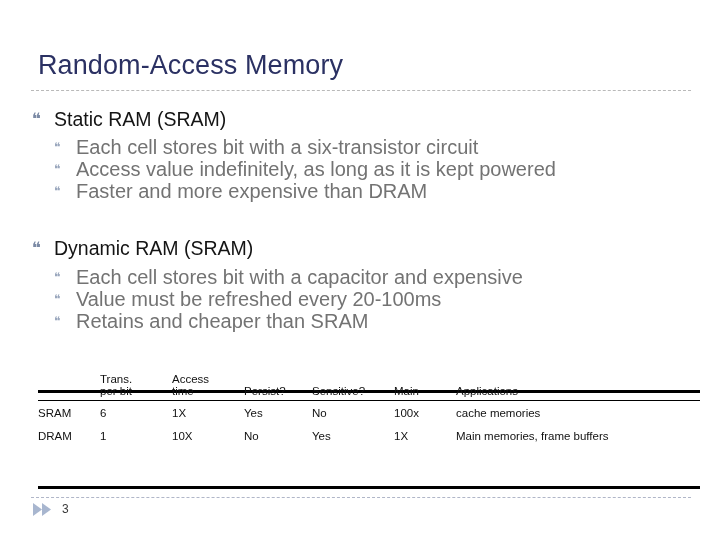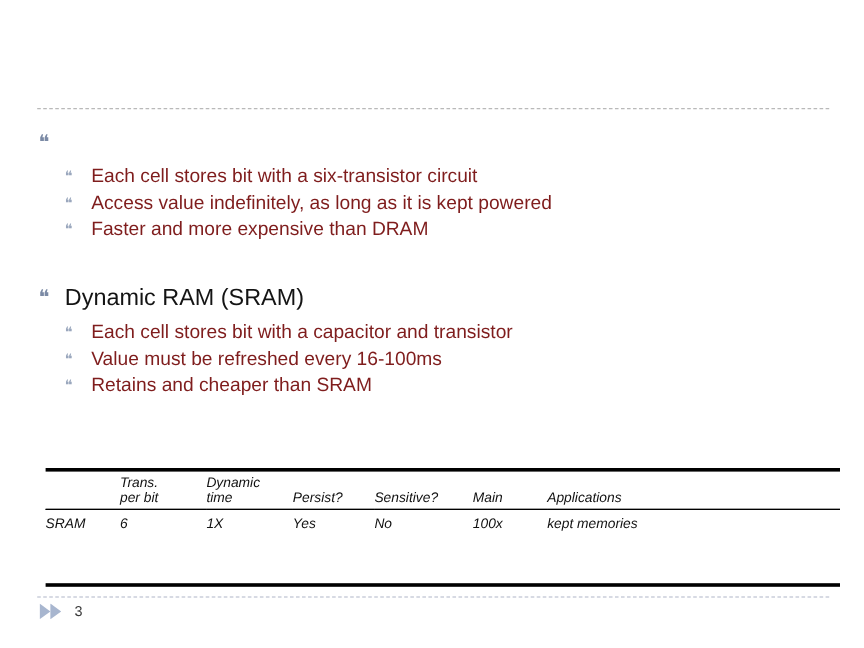--- a/index.html
+++ b/index.html
@@ -71,33 +71,32 @@
   }
   .lvl2 .bullet {
     width: 22px;
     flex: 0 0 22px;
     color: #9aa7bd;
     font-size: 12px;
     line-height: 21px;
     font-family: "DejaVu Sans", sans-serif;
   }
   .lvl2 .txt {
-    font-size: 16px;
+    font-size: 20px;
     line-height: 21px;
-    color: #7f1d1d;
+    color: #737373;
     white-space: nowrap;
   }
 
   
   #comp-table {
     position: absolute;
     left: 38px;
-    top: 398px;
-    width: 662px;
-    font-style: italic;
+    top: 374px;
+    width: 662px;
   }
   #comp-table table {
     border-collapse: collapse;
     width: 662px;
     table-layout: fixed;
   }
   #comp-table thead th {
     font-weight: normal;
     font-size: 11.5px;
     color: #111;
@@ -168,24 +167,26 @@
   #footer .slide-num {
     font-size: 12px;
     color: #3a3a3a;
   }
 </style>
 </head>
 <body>
 
 <div id="slide">
 
+  <div id="slide-title">Random-Access Memory</div>
   <div id="title-rule"></div>
 
   <div class="lvl1" style="top:108px;">
     <span class="bullet">❝</span>
+    <span class="txt">Static RAM (SRAM)</span>
   </div>
 
   <div class="lvl2" style="top:137px;">
     <span class="bullet">❝</span>
     <span class="txt">Each cell stores bit with a six-transistor circuit</span>
   </div>
   <div class="lvl2" style="top:159px;">
     <span class="bullet">❝</span>
     <span class="txt">Access value indefinitely, as long as it is kept powered</span>
   </div>
@@ -194,25 +195,25 @@
     <span class="txt">Faster and more expensive than DRAM</span>
   </div>
 
   <div class="lvl1" style="top:237px;">
     <span class="bullet">❝</span>
     <span class="txt">Dynamic RAM (SRAM)</span>
   </div>
 
   <div class="lvl2" style="top:267px;">
     <span class="bullet">❝</span>
-    <span class="txt">Each cell stores bit with a capacitor and transistor</span>
+    <span class="txt">Each cell stores bit with a capacitor and expensive</span>
   </div>
   <div class="lvl2" style="top:289px;">
     <span class="bullet">❝</span>
-    <span class="txt">Value must be refreshed every 16-100ms</span>
+    <span class="txt">Value must be refreshed every 20-100ms</span>
   </div>
   <div class="lvl2" style="top:311px;">
     <span class="bullet">❝</span>
     <span class="txt">Retains and cheaper than SRAM</span>
   </div>
 
   <div id="table-top-rule"></div>
   <div id="comp-table">
     <table>
       <colgroup>
@@ -228,21 +229,21 @@
         <tr>
           <th>
             <span class="hdr-l1"></span>
             <span class="hdr-l2"></span>
           </th>
           <th>
             <span class="hdr-l1">Trans.</span>
             <span class="hdr-l2">per bit</span>
           </th>
           <th>
-            <span class="hdr-l1">Dynamic</span>
+            <span class="hdr-l1">Access</span>
             <span class="hdr-l2">time</span>
           </th>
           <th>
             <span class="hdr-l1"></span>
             <span class="hdr-l2">Persist?</span>
           </th>
           <th>
             <span class="hdr-l1"></span>
             <span class="hdr-l2">Sensitive?</span>
           </th>
@@ -257,21 +258,30 @@
         </tr>
       </thead>
       <tbody>
         <tr>
           <td>SRAM</td>
           <td>6</td>
           <td>1X</td>
           <td>Yes</td>
           <td>No</td>
           <td>100x</td>
-          <td>kept memories</td>
+          <td>cache memories</td>
+        </tr>
+        <tr>
+          <td>DRAM</td>
+          <td>1</td>
+          <td>10X</td>
+          <td>No</td>
+          <td>Yes</td>
+          <td>1X</td>
+          <td>Main memories, frame buffers</td>
         </tr>
       </tbody>
     </table>
   </div>
   <div id="table-bottom-rule"></div>
 
   <div id="footer-rule"></div>
   <div id="footer">
     <span class="navicon">
       <svg width="20" height="13" viewBox="0 0 20 13" aria-hidden="true">

